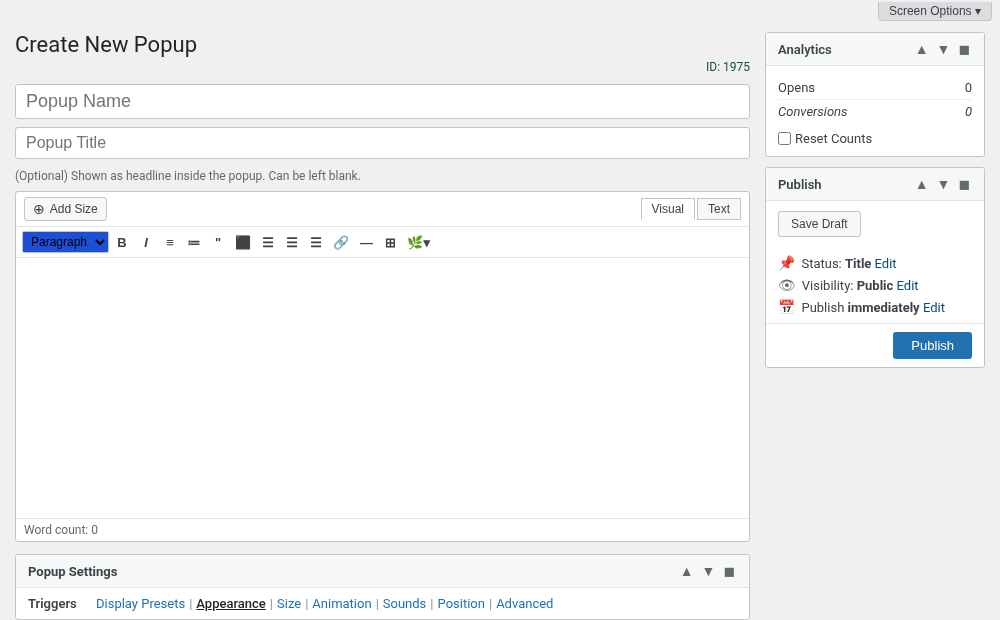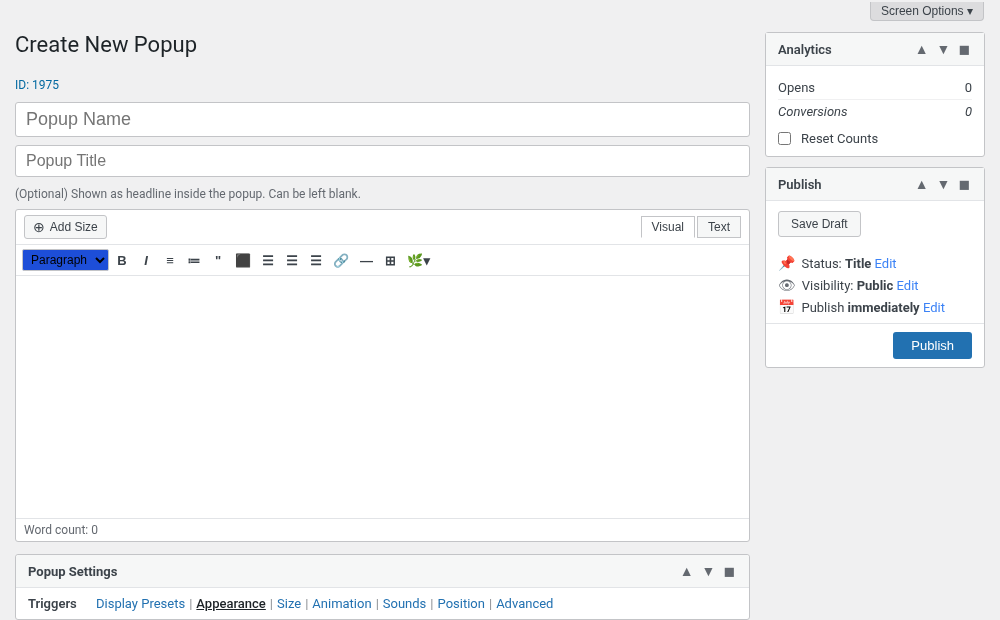--- a/index.html
+++ b/index.html
@@ -11,21 +11,21 @@
       width: 1000px;
       height: 620px;
       overflow: hidden;
     }
     .top-bar {
       display: flex;
       justify-content: flex-end;
       align-items: center;
       height: 22px;
       background: #f0f0f1;
-      padding-right: 16px;
+      padding-right: 8px;
     }
     .screen-options-btn {
       background: #dcdcde;
       border: none;
       border-bottom: 1px solid #c3c4c7;
       border-left: 1px solid #c3c4c7;
       border-right: 1px solid #c3c4c7;
       padding: 2px 10px;
       font-size: 12px;
       cursor: pointer;
@@ -48,22 +48,23 @@
       margin-bottom: 2px;
     }
     .page-title {
       font-size: 22px;
       font-weight: 400;
       color: #1d2327;
       line-height: 1.2;
     }
     .page-id {
       font-size: 12px;
-      color: #0369a1;
-      margin-top: 20px;
+      color: #14532d;
+      margin-top: 2px;
+      text-align: right;
     }
     .text-input {
       width: 100%;
       padding: 6px 10px;
       border: 1px solid #c3c4c7;
       border-radius: 3px;
       font-size: 18px;
       color: #8c8f94;
       background: #fff;
       outline: none;
@@ -250,21 +251,21 @@
       padding: 4px 0;
       font-size: 13px;
     }
     .analytics-row + .analytics-row {
       border-top: 1px solid #f0f0f1;
       font-style: italic;
     }
     .reset-counts-row {
       display: flex;
       align-items: center;
-      gap: 10px;
+      gap: 4px;
       margin-top: 8px;
       font-size: 13px;
     }
     .publish-actions {
       padding: 10px 12px;
     }
     .save-draft-btn {
       background: #f6f7f7;
       border: 1px solid #c3c4c7;
       border-radius: 3px;
@@ -283,21 +284,21 @@
       display: flex;
       align-items: center;
       gap: 6px;
       font-size: 13px;
     }
     .status-icon {
       font-size: 14px;
       color: #646970;
     }
     .status-row a {
-      color: #3b82f6;
+      color: #0c4a6e;
       text-decoration: none;
     }
     .publish-btn-row {
       display: flex;
       justify-content: flex-end;
       padding: 8px 12px;
       border-top: 1px solid #e2e4e7;
     }
     .publish-btn {
       background: #2271b1;

